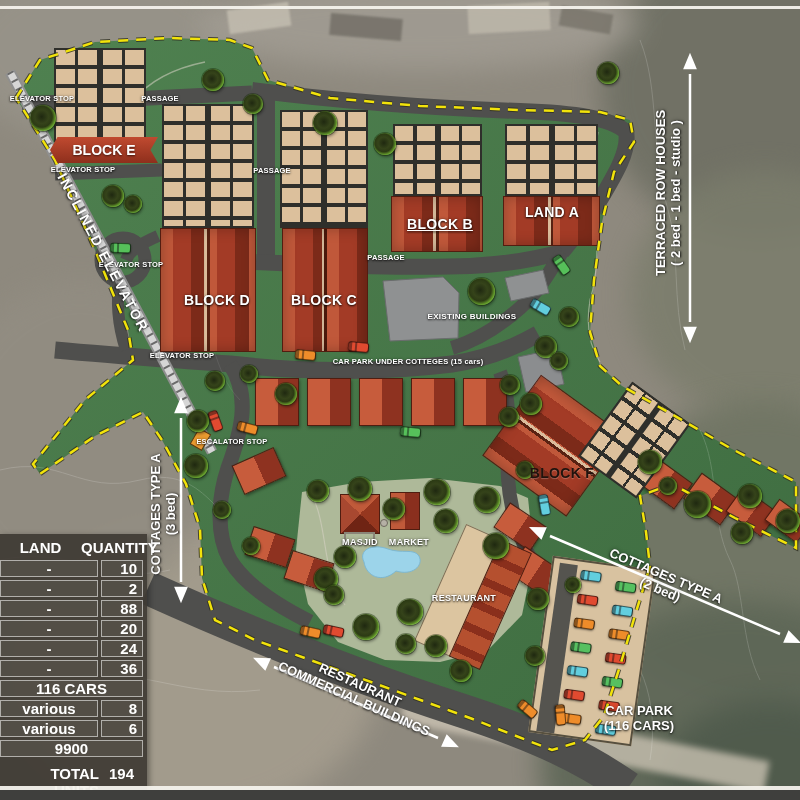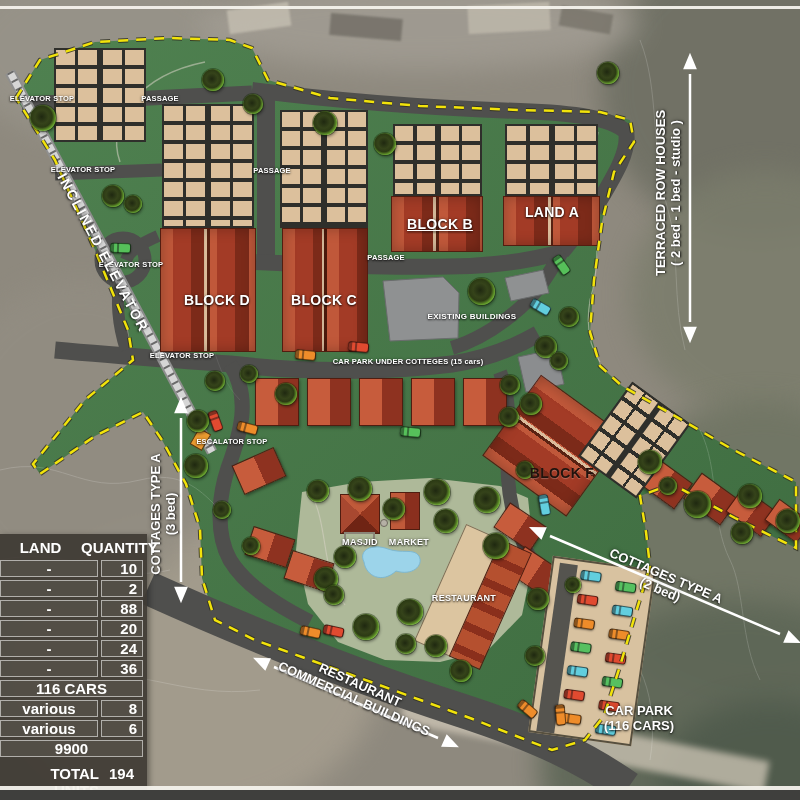--- a/index.html
+++ b/index.html
@@ -306,20 +306,21 @@
       <div class="car" style="left: 550.5px; top: 260px; transform: rotate(55deg); background: linear-gradient(90deg, rgba(15, 15, 15, 0.45) 0px, rgba(15, 15, 15, 0.45) 14%, rgba(0, 0, 0, 0) 14%, rgba(0, 0, 0, 0) 30%, rgba(15, 15, 15, 0.45) 30%, rgba(15, 15, 15, 0.45) 44%, rgba(0, 0, 0, 0) 44%, rgba(0, 0, 0, 0) 100%), rgb(86, 192, 90);"></div>
       <div class="car" style="left: 529.5px; top: 302px; transform: rotate(30deg); background: linear-gradient(90deg, rgba(15, 15, 15, 0.45) 0px, rgba(15, 15, 15, 0.45) 14%, rgba(0, 0, 0, 0) 14%, rgba(0, 0, 0, 0) 30%, rgba(15, 15, 15, 0.45) 30%, rgba(15, 15, 15, 0.45) 44%, rgba(0, 0, 0, 0) 44%, rgba(0, 0, 0, 0) 100%), rgb(98, 206, 222);"></div>
       <div class="car" style="left: 533.5px; top: 500px; transform: rotate(80deg); background: linear-gradient(90deg, rgba(15, 15, 15, 0.45) 0px, rgba(15, 15, 15, 0.45) 14%, rgba(0, 0, 0, 0) 14%, rgba(0, 0, 0, 0) 30%, rgba(15, 15, 15, 0.45) 30%, rgba(15, 15, 15, 0.45) 44%, rgba(0, 0, 0, 0) 44%, rgba(0, 0, 0, 0) 100%), rgb(98, 206, 222);"></div>
       <div class="car" style="left: 299.5px; top: 627px; transform: rotate(12deg); background: linear-gradient(90deg, rgba(15, 15, 15, 0.45) 0px, rgba(15, 15, 15, 0.45) 14%, rgba(0, 0, 0, 0) 14%, rgba(0, 0, 0, 0) 30%, rgba(15, 15, 15, 0.45) 30%, rgba(15, 15, 15, 0.45) 44%, rgba(0, 0, 0, 0) 44%, rgba(0, 0, 0, 0) 100%), rgb(238, 140, 42);"></div>
       <div class="car" style="left: 322.5px; top: 626px; transform: rotate(12deg); background: linear-gradient(90deg, rgba(15, 15, 15, 0.45) 0px, rgba(15, 15, 15, 0.45) 14%, rgba(0, 0, 0, 0) 14%, rgba(0, 0, 0, 0) 30%, rgba(15, 15, 15, 0.45) 30%, rgba(15, 15, 15, 0.45) 44%, rgba(0, 0, 0, 0) 44%, rgba(0, 0, 0, 0) 100%), rgb(224, 74, 48);"></div>
       <div class="car" style="left: 516.5px; top: 704px; transform: rotate(40deg); background: linear-gradient(90deg, rgba(15, 15, 15, 0.45) 0px, rgba(15, 15, 15, 0.45) 14%, rgba(0, 0, 0, 0) 14%, rgba(0, 0, 0, 0) 30%, rgba(15, 15, 15, 0.45) 30%, rgba(15, 15, 15, 0.45) 44%, rgba(0, 0, 0, 0) 44%, rgba(0, 0, 0, 0) 100%), rgb(238, 140, 42);"></div>
       <div class="car" style="left: 549.5px; top: 710px; transform: rotate(85deg); background: linear-gradient(90deg, rgba(15, 15, 15, 0.45) 0px, rgba(15, 15, 15, 0.45) 14%, rgba(0, 0, 0, 0) 14%, rgba(0, 0, 0, 0) 30%, rgba(15, 15, 15, 0.45) 30%, rgba(15, 15, 15, 0.45) 44%, rgba(0, 0, 0, 0) 44%, rgba(0, 0, 0, 0) 100%), rgb(238, 140, 42);"></div>
     </div>
 
   <div class="layer">
+    <div id="banner-e"><span>BLOCK E</span></div>
     <div class="lbl block" style="left:217px;top:300px;">BLOCK D</div>
     <div class="lbl block" style="left:324px;top:300px;">BLOCK C</div>
     <div class="lbl block" style="left:440px;top:224px;text-decoration:underline;">BLOCK B</div>
     <div class="lbl block" style="left:552px;top:212px;">LAND A</div>
     <div class="lbl block" style="left:562px;top:441px;color:#20130d;text-shadow:0 1px 1px rgba(255,255,255,.25);margin-top:32px;">BLOCK F</div>
 
     <div class="lbl tiny" style="left:42px;top:98px;">ELEVATOR STOP</div>
     <div class="lbl tiny" style="left:160px;top:98px;">PASSAGE</div>
     <div class="lbl tiny" style="left:83px;top:169px;">ELEVATOR STOP</div>
     <div class="lbl tiny" style="left:272px;top:170px;">PASSAGE</div>

